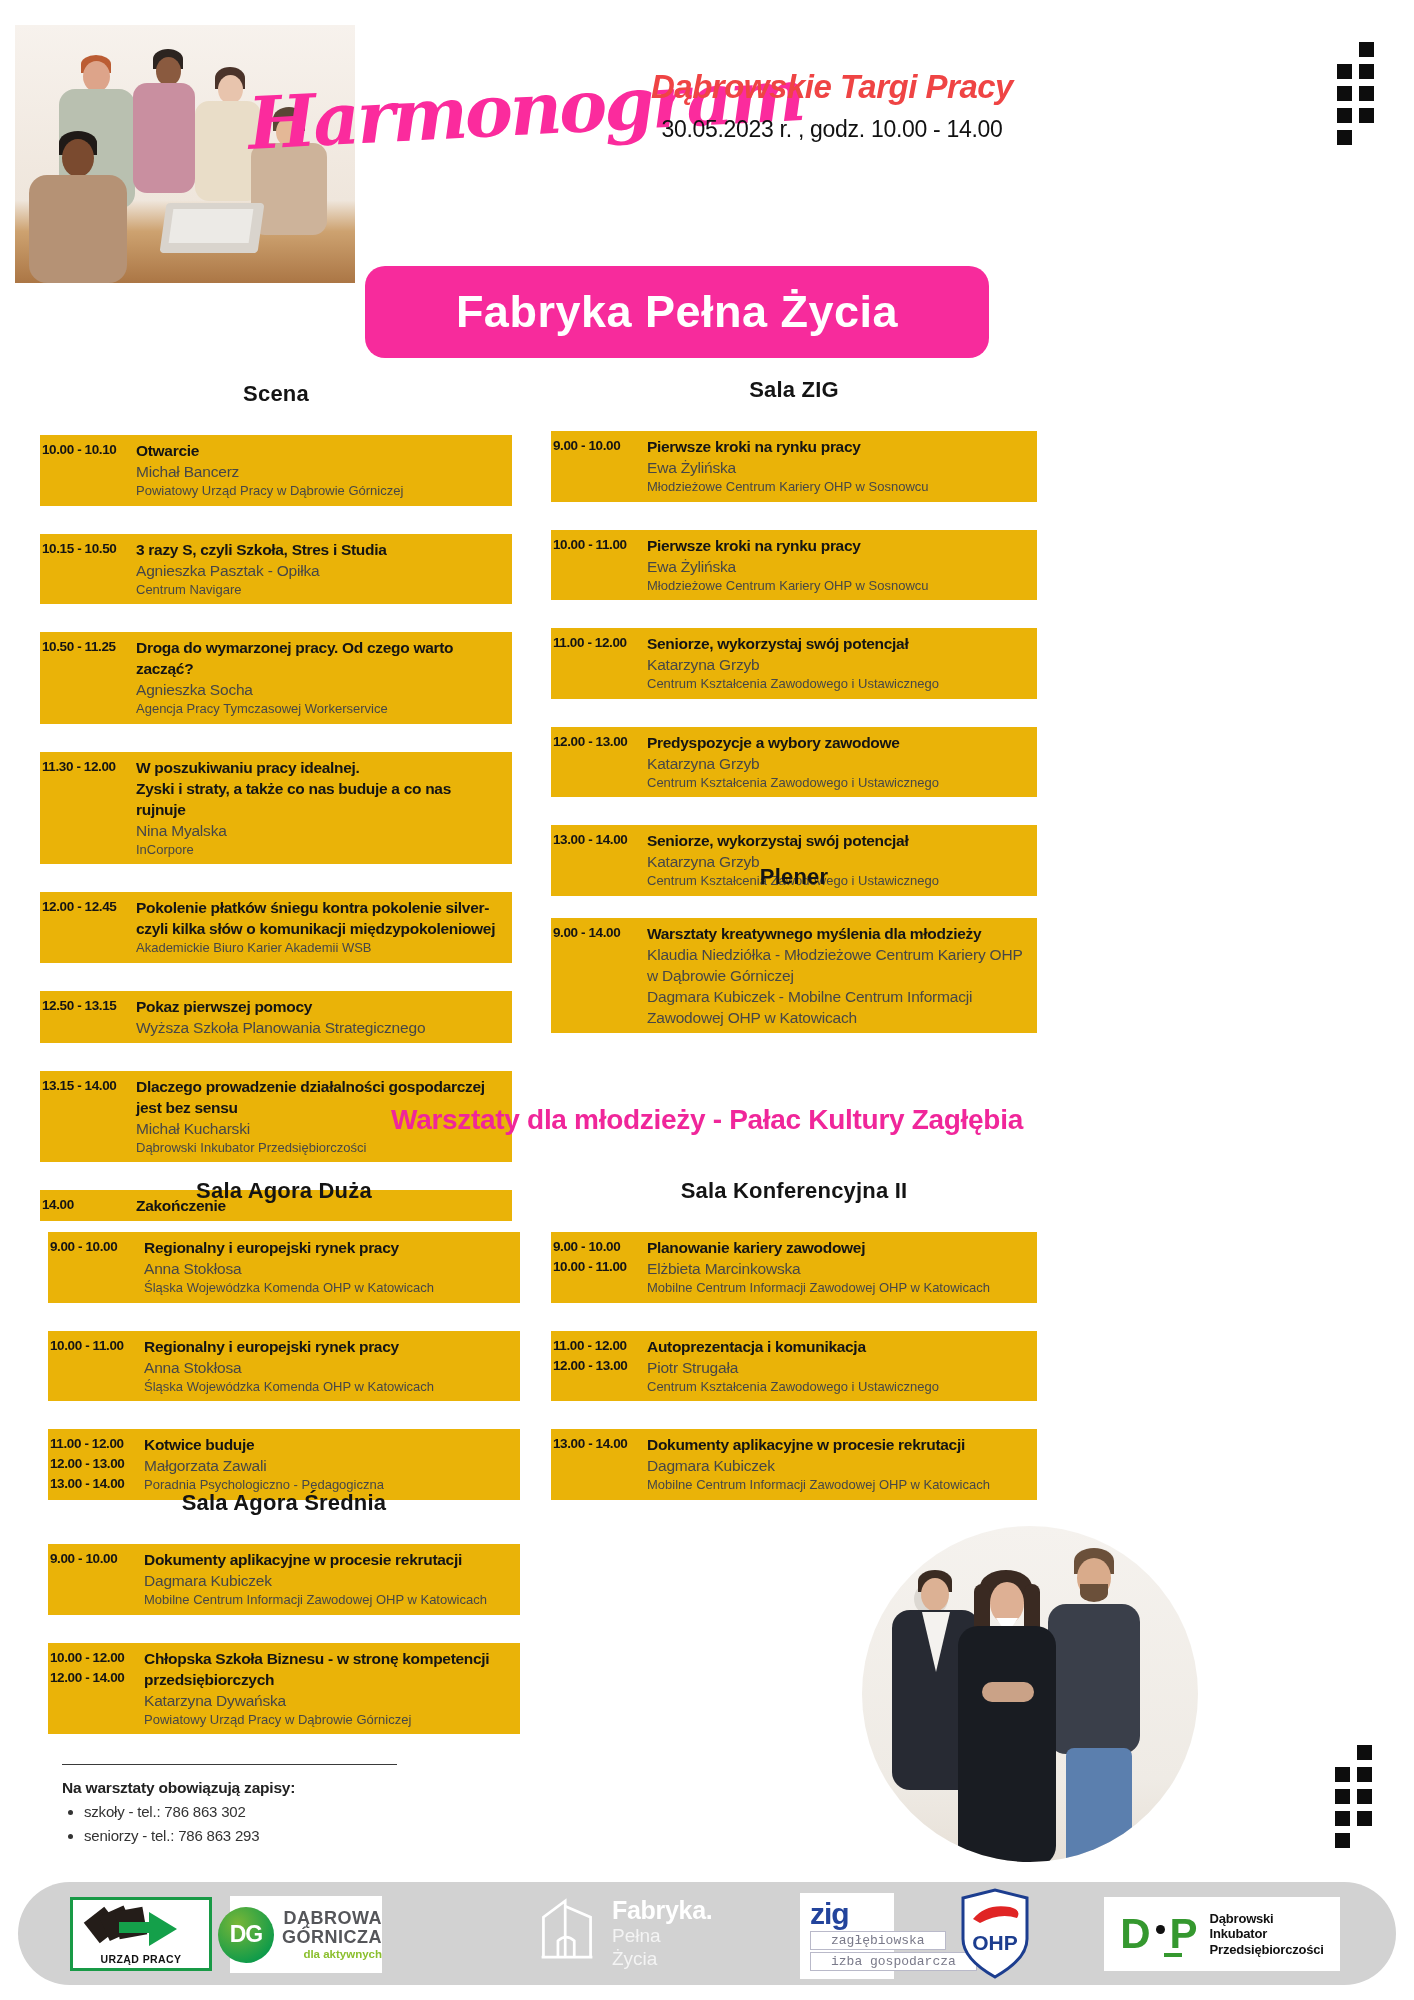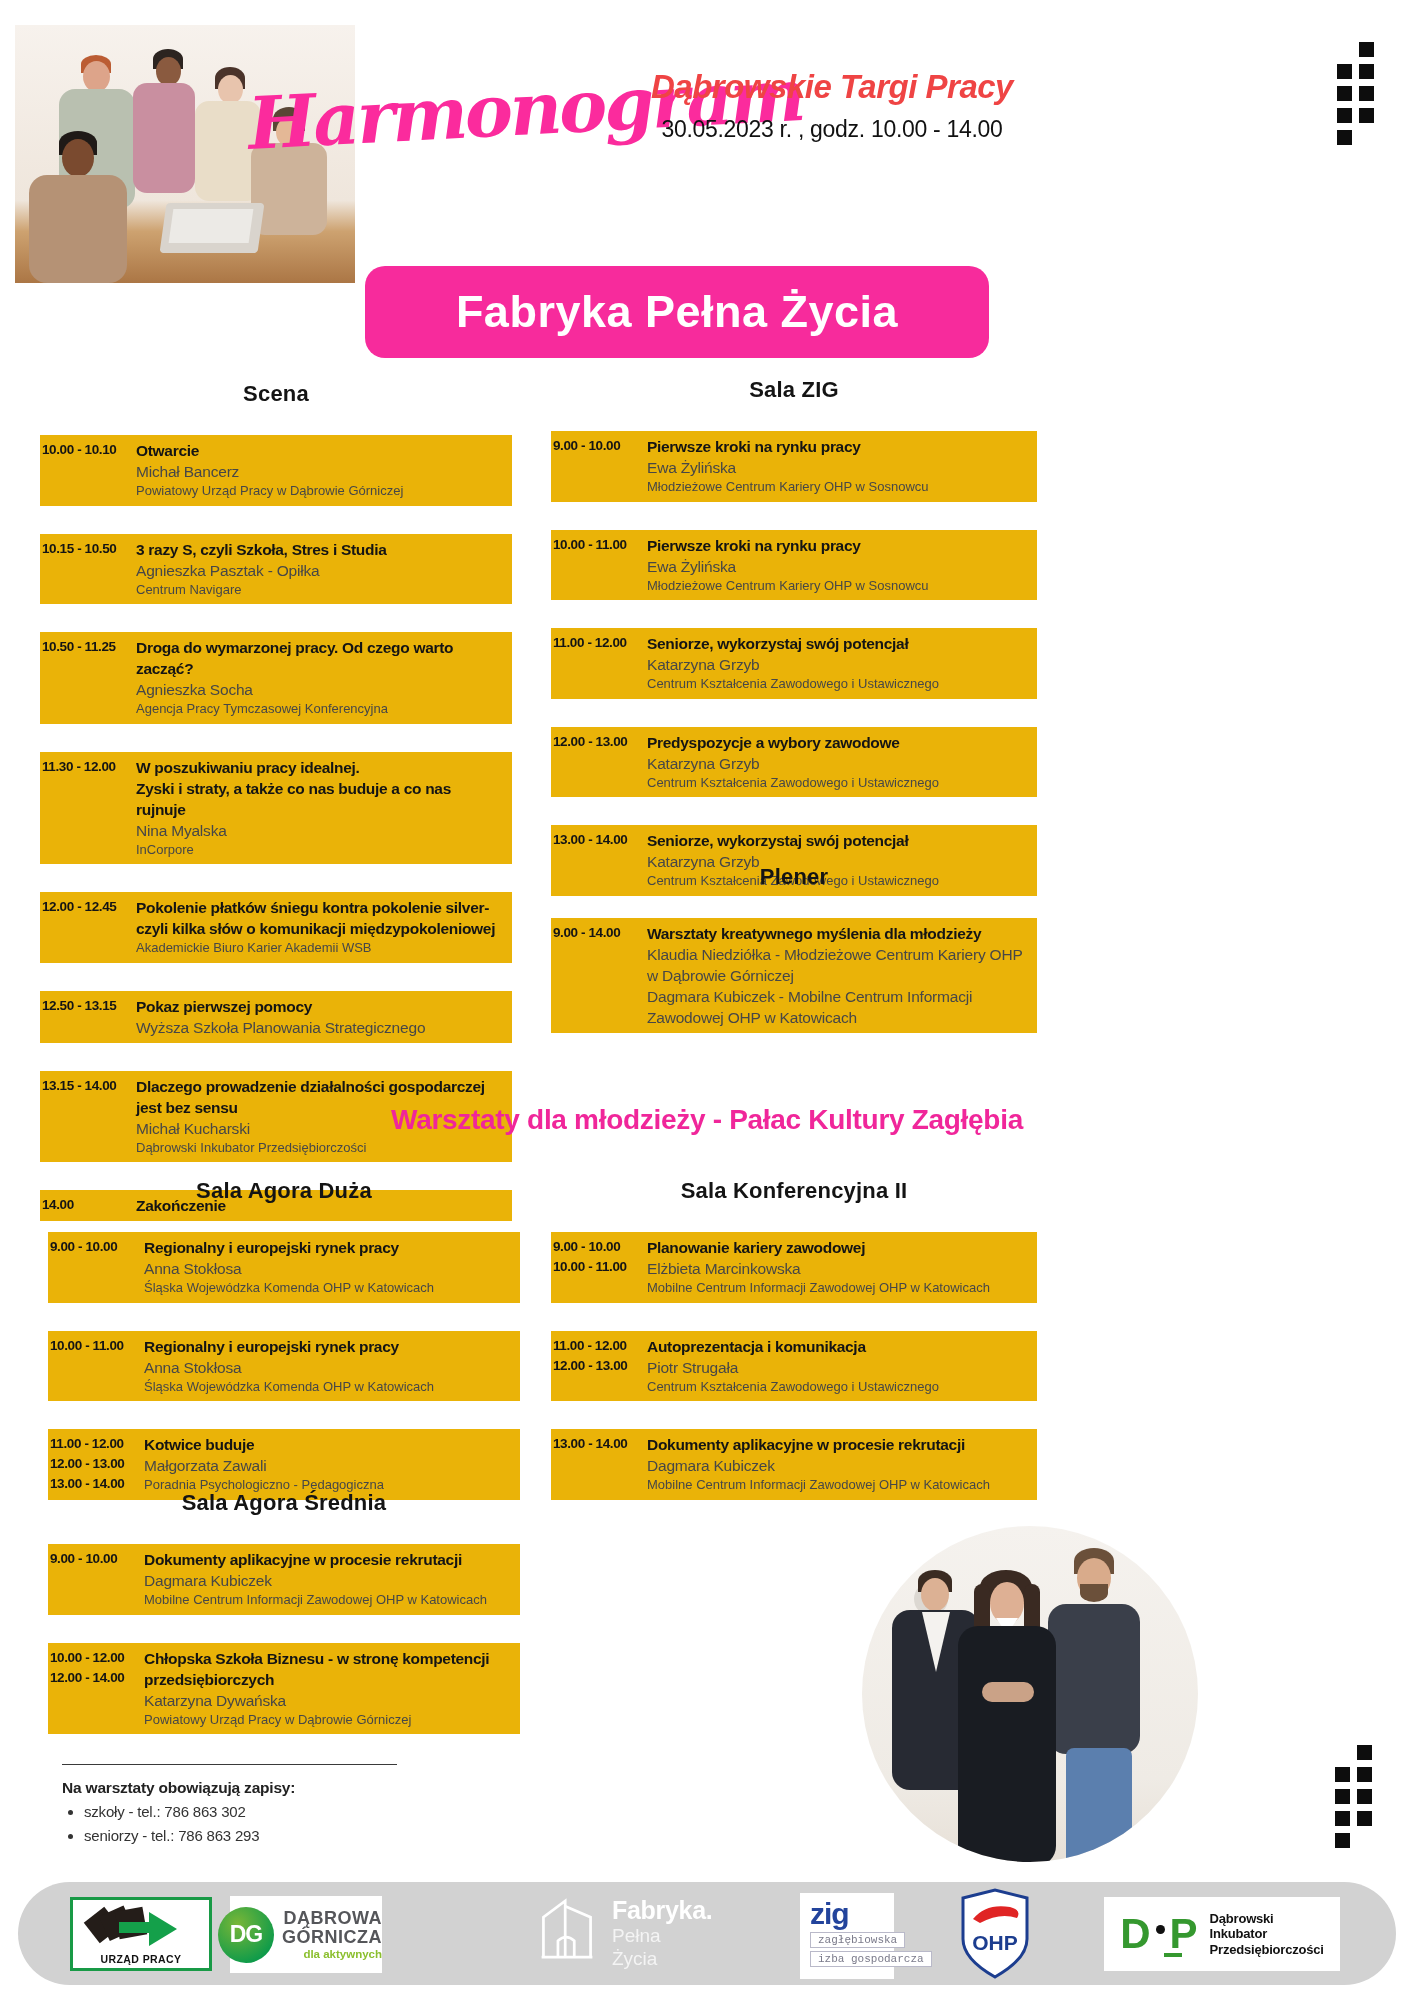--- a/index.html
+++ b/index.html
@@ -63,22 +63,22 @@
     color:#fff;font-weight:bold;font-size:23px;display:flex;align-items:center;justify-content:center;
     letter-spacing:-1px;}
   .dg-text{text-align:right;}
   .dg-l{font-size:18px;font-weight:bold;color:#55565a;line-height:19px;letter-spacing:0.5px;}
   .dg-tag{font-size:11.5px;font-weight:bold;color:#8bbf2e;line-height:14px;}
   .fabryka{position:absolute;left:520px;top:14px;display:flex;gap:16px;align-items:flex-start;}
   .fab-text .l1{font-size:25px;font-weight:bold;color:#fff;line-height:28px;letter-spacing:-0.3px;}
   .fab-text .l2{font-size:19px;color:rgba(255,255,255,0.75);line-height:23px;}
   .zig-box{left:782px;top:11px;width:94px;height:86px;padding:6px 0 0 10px;box-sizing:border-box;}
   .zig-abbr{font-size:30px;font-weight:bold;color:#23449c;line-height:30px;letter-spacing:-1px;}
-  .zig-tag{display:inline-block;font-family:"Liberation Mono",monospace;font-size:11px;color:#7a7a8a;
-    border:1px solid #b9b9c9;background:#fff;padding:1px 7px;margin-top:2px;white-space:nowrap;}
+  .zig-tag{display:inline-block;font-family:"Liberation Mono",monospace;font-size:13px;color:#7a7a8a;
+    border:1px solid #b9b9c9;background:#fff;padding:1px 20px;margin-top:2px;white-space:nowrap;}
   .ohp-box{position:absolute;left:938px;top:5px;}
   .dip-box{left:1086px;top:15px;width:236px;height:74px;display:flex;align-items:center;
     justify-content:center;gap:12px;}
   .dip-mark{position:relative;font-size:42px;font-weight:bold;color:#35982f;line-height:42px;
     display:flex;align-items:center;}
   .dip-dot{width:9px;height:9px;border-radius:50%;background:#111;margin:0 5px 10px 5px;}
   .dip-under{position:absolute;left:44px;bottom:-2px;width:18px;height:4px;background:#35982f;}
   .dip-name div{font-size:13px;font-weight:bold;color:#111;line-height:15.5px;letter-spacing:-0.2px;}
 </style>
 </head>
@@ -149,21 +149,21 @@
             <div class="item-org">Centrum Navigare</div>
           </div>
         </div>
         <div class="item">
           <div class="item-time">
             <div class="">10.50 - 11.25</div>
           </div>
           <div class="item-body">
             <div class="item-title">Droga do wymarzonej pracy. Od czego warto zacząć?</div>
             <div class="item-name">Agnieszka Socha</div>
-            <div class="item-org">Agencja Pracy Tymczasowej  Konferencyjna</div>
+            <div class="item-org">Agencja Pracy Tymczasowej  Workerservice</div>
           </div>
         </div>
         <div class="item">
           <div class="item-time">
             <div class="">11.30 - 12.00</div>
           </div>
           <div class="item-body">
             <div class="item-title">W poszukiwaniu pracy idealnej.</div>
             <div class="item-title">Zyski i straty, a także co nas buduje a co nas rujnuje</div>
             <div class="item-name">Nina Myalska</div>

